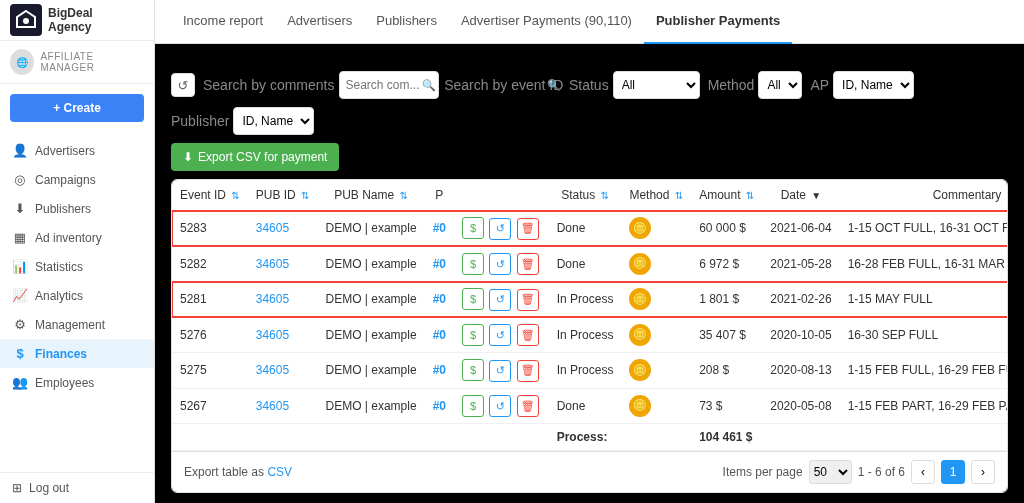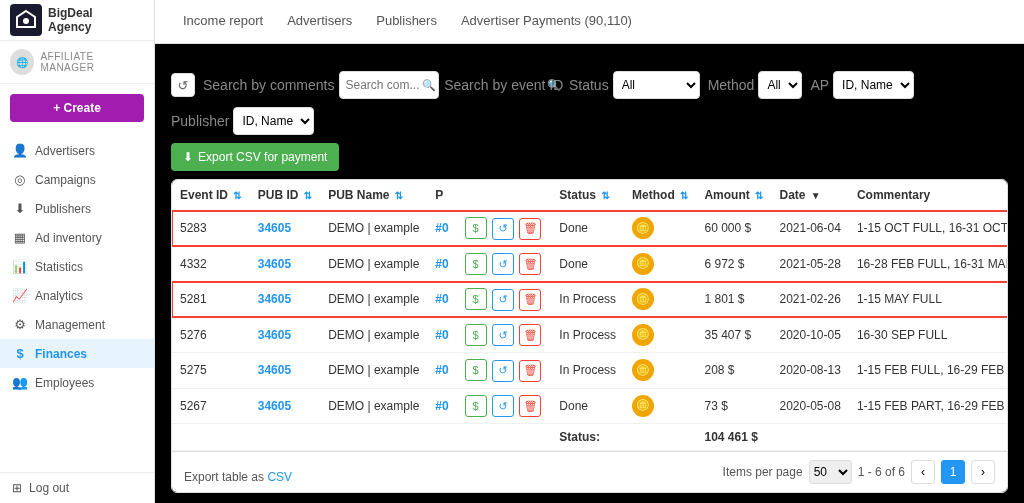--- a/index.html
+++ b/index.html
@@ -8,21 +8,21 @@
     
     .sidebar { width: 155px; background: #fff; border-right: 1px solid #e0e0e0; display: flex; flex-direction: column; flex-shrink: 0; }
     .sidebar-logo { display: flex; align-items: center; padding: 4px 10px; border-bottom: 1px solid #eee; }
     .sidebar-logo-icon { width: 32px; height: 32px; background: #1a1a2e; border-radius: 4px; display: flex; align-items: center; justify-content: center; color: #fff; font-size: 10px; font-weight: bold; margin-right: 6px; }
     .sidebar-logo-text { font-size: 12px; font-weight: bold; color: #333; line-height: 1.2; }
 
     .affiliate-bar { display: flex; align-items: center; padding: 8px 10px; border-bottom: 1px solid #eee; }
     .affiliate-icon { width: 26px; height: 26px; border-radius: 50%; background: #ddd; display: flex; align-items: center; justify-content: center; font-size: 10px; color: #666; margin-right: 6px; }
     .affiliate-text { font-size: 10px; color: #888; text-transform: uppercase; letter-spacing: 0.5px; }
 
-    .create-btn { margin: 10px; background: #a21caf; color: #fff; border: none; border-radius: 4px; padding: 7px 12px; font-size: 12px; cursor: pointer; text-align: center; font-weight: bold; }
+    .create-btn { margin: 10px; background: #3b82f6; color: #fff; border: none; border-radius: 4px; padding: 7px 12px; font-size: 12px; cursor: pointer; text-align: center; font-weight: bold; }
 
     .sidebar-nav { list-style: none; padding: 4px 0; flex: 1; }
     .sidebar-nav li { padding: 7px 12px; display: flex; align-items: center; color: #555; cursor: pointer; font-size: 12px; }
     .sidebar-nav li.active { color: #2196F3; font-weight: bold; background: #e8f4fd; }
     .sidebar-nav li .nav-icon { margin-right: 7px; font-size: 13px; width: 16px; text-align: center; }
 
     .logout { padding: 8px 12px; display: flex; align-items: center; color: #555; cursor: pointer; font-size: 12px; border-top: 1px solid #eee; }
     .logout .nav-icon { margin-right: 7px; }
 
     
@@ -42,37 +42,37 @@
     .filter-label { font-size: 14px; color: #888; }
     .refresh-btn { width: 24px; height: 24px; border: 1px solid #ddd; border-radius: 4px; background: #fff; cursor: pointer; display: flex; align-items: center; justify-content: center; color: #666; font-size: 13px; }
     .search-input { height: 28px; border: 1px solid #ddd; border-radius: 4px; padding: 0 6px; font-size: 12px; width: 100px; }
     .select-input { height: 28px; border: 1px solid #ddd; border-radius: 4px; padding: 0 4px; font-size: 12px; background: #fff; }
 
     .export-btn { background: #4CAF50; color: #fff; border: none; border-radius: 4px; padding: 7px 12px; font-size: 12px; cursor: pointer; display: flex; align-items: center; gap: 5px; margin-bottom: 8px; }
 
     
     .table-container { background: #fff; border-radius: 6px; border: 1px solid #e0e0e0; overflow: auto; }
     table { width: 100%; border-collapse: collapse; }
-    thead th { padding: 8px 8px; text-align: left; font-size: 12px; color: #333; border-bottom: 1px solid #e0e0e0; white-space: nowrap; background: #fff; font-weight: bold; }
+    thead th { padding: 8px 8px; text-align: center; font-size: 12px; color: #333; border-bottom: 1px solid #e0e0e0; white-space: nowrap; background: #fff; font-weight: normal; }
     thead th .sort-icon { color: #2196F3; margin-left: 2px; font-size: 10px; }
     tbody tr { border-bottom: 1px solid #f0f0f0; }
     tbody td { padding: 6px 8px; font-size: 12px; color: #333; white-space: nowrap; }
 
-    .link-blue { color: #2196F3; text-decoration: none; cursor: pointer; font-weight: bold; }
+    .link-blue { color: #2196F3; text-decoration: none; cursor: pointer; }
     .tag-blue { color: #2196F3; font-weight: bold; }
 
     .action-btn { width: 22px; height: 22px; border: 1px solid #ddd; border-radius: 3px; background: #fff; cursor: pointer; display: inline-flex; align-items: center; justify-content: center; font-size: 11px; margin-right: 2px; }
     .action-btn.green { border-color: #4CAF50; color: #4CAF50; }
     .action-btn.blue { border-color: #2196F3; color: #2196F3; }
     .action-btn.red { border-color: #f44336; color: #f44336; }
 
     .result-row td { font-weight: bold; color: #333; }
 
     
-    .table-footer { display: flex; align-items: flex-end; justify-content: space-between; padding: 8px 12px; border-top: 1px solid #e0e0e0; background: #fff; }
+    .table-footer { display: flex; align-items: center; justify-content: space-between; padding: 8px 12px; border-top: 1px solid #e0e0e0; background: #fff; }
     .export-link { font-size: 12px; color: #555; }
     .export-link a { color: #2196F3; text-decoration: none; }
     .pagination { display: flex; align-items: center; gap: 6px; font-size: 12px; color: #555; }
     .page-btn { width: 24px; height: 24px; border: 1px solid #ddd; border-radius: 3px; background: #fff; cursor: pointer; display: flex; align-items: center; justify-content: center; font-size: 12px; }
     .page-btn.active { background: #2196F3; color: #fff; border-color: #2196F3; }
   </style>
 </head>
 <body>
 
 <div class="sidebar">
@@ -141,20 +141,23 @@
       <span>Income report</span>
     </div>
     <div class="top-nav-item">
       <span>Advertisers</span>
     </div>
     <div class="top-nav-item">
       <span>Publishers</span>
     </div>
     <div class="top-nav-item">
       <span>Advertiser Payments (90,110)</span>
+    </div>
+    <div class="top-nav-item active">
+      <span>Publisher Payments</span>
     </div>
   </div>
 
   <div class="content">
 
     <div class="filters-row">
       <button class="refresh-btn">↺</button>
       <div class="filter-group">
         <span class="filter-label">Search by comments</span>
         <input class="search-input" type="text" placeholder="Search com..." style="">
@@ -226,21 +229,21 @@
     </td>
     <td>Done</td>
     <td>
       <span style="width:22px;height:22px;border-radius:50%;background:#f0a500;display:inline-flex;align-items:center;justify-content:center;color:#fff;font-size:11px;">🪙</span>
     </td>
     <td>60 000 $</td>
     <td>2021-06-04</td>
     <td>1-15 OCT FULL, 16-31 OCT FULL, 1-15 N...</td>
   </tr>
             <tr>
-    <td style="color:#333;">4332</td>
+    <td style="color:#333;">5282</td>
     <td><a class="link-blue" style="color:#2196F3;text-decoration:none;">34605</a></td>
     <td>DEMO | example</td>
     <td><span class="tag-blue">#0</span></td>
     <td>
       <button class="action-btn green">$</button>
       <button class="action-btn blue">↺</button>
       <button class="action-btn red">🗑</button>
     </td>
     <td>Done</td>
     <td>
@@ -321,21 +324,21 @@
     <td>73 $</td>
     <td>2020-05-08</td>
     <td>1-15 FEB PART, 16-29 FEB PART</td>
   </tr>
             <tr class="result-row">
   <td></td>
               <td></td>
               <td></td>
               <td></td>
               <td></td>
-  <td style="font-weight:bold;">Status:</td>
+  <td style="font-weight:bold;">Process:</td>
   <td></td>
   <td style="font-weight:bold;">104 461 $</td>
   <td></td>
               <td></td>
 </tr>
           </tbody>
       </table>
 
       <div class="table-footer">
         <div class="export-link">

